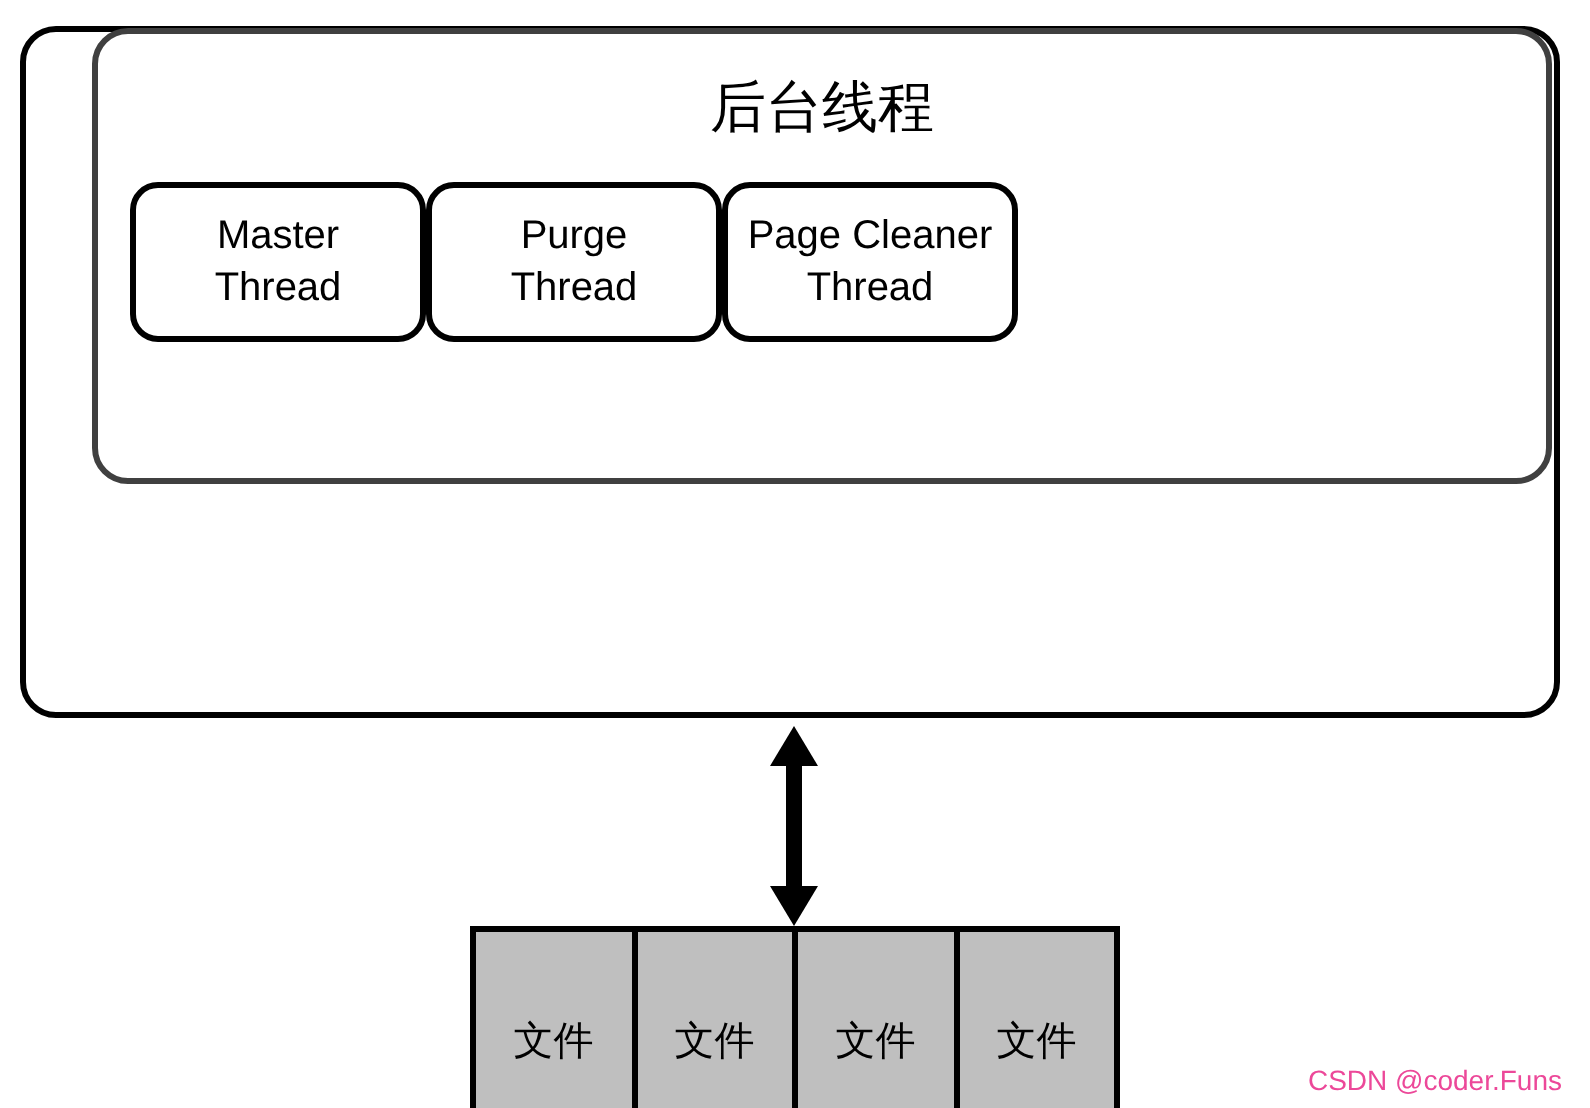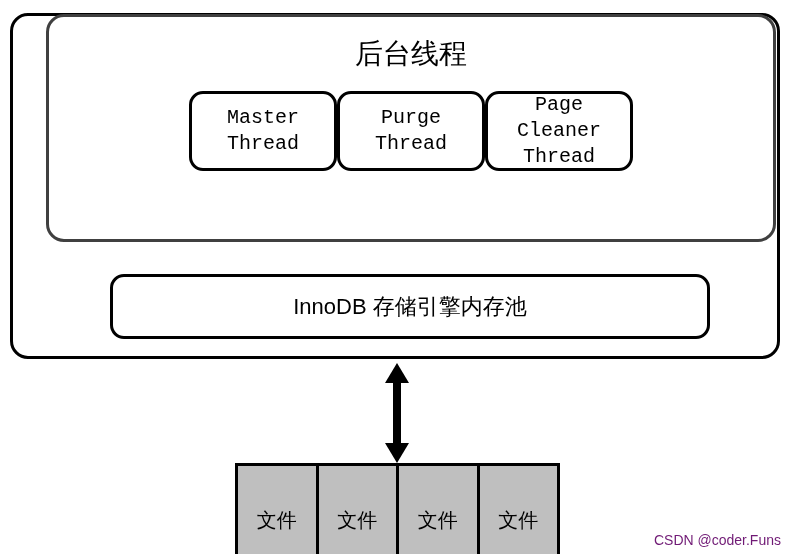--- a/index.html
+++ b/index.html
@@ -29,23 +29,22 @@
       padding-top: 18px;
     }
     .thread-title {
       text-align: center;
       font-size: 28px;
       font-weight: 500;
       margin-bottom: 18px;
     }
     .thread-row {
       display: flex;
-      justify-content: center;
+      justify-content: flex-start;
       padding: 0 16px;
-      font-family: Liberation Mono, monospace;
     }
     .thread-box {
       border: 3px solid #000;
       border-radius: 14px;
       width: 148px;
       height: 80px;
       display: flex;
       align-items: center;
       justify-content: center;
       text-align: center;
@@ -112,21 +111,21 @@
       justify-content: center;
       font-size: 20px;
       padding-top: 16px;
     }
     .file-cell:last-child { border-right: none; }
     .watermark {
       position: absolute;
       right: 14px;
       bottom: 6px;
       font-size: 14px;
-      color: #701a75;
+      color: #ec4899;
       font-family: Arial, sans-serif;
       margin-left: 28px;
     }
   </style>
 </head>
 <body>
 
 <div class="outer-container">
   <div class="thread-container">
     <div class="thread-title">后台线程</div>
@@ -135,23 +134,20 @@
           <span>Master<br>Thread</span>
         </div>
       <div class="thread-box">
           <span>Purge<br>Thread</span>
         </div>
       <div class="thread-box">
           <span>Page Cleaner<br>Thread</span>
         </div>
     </div>
   </div>
-  <div class="mempool">
-      <span>InnoDB 存储引擎内存池</span>
-    </div>
 </div>
 
 <div class="arrow">
   <div class="arrow-head-up"></div>
   <div class="arrow-line"></div>
   <div class="arrow-head-down"></div>
 </div>
 
 <div class="file-box">
   <div class="file-cell">

